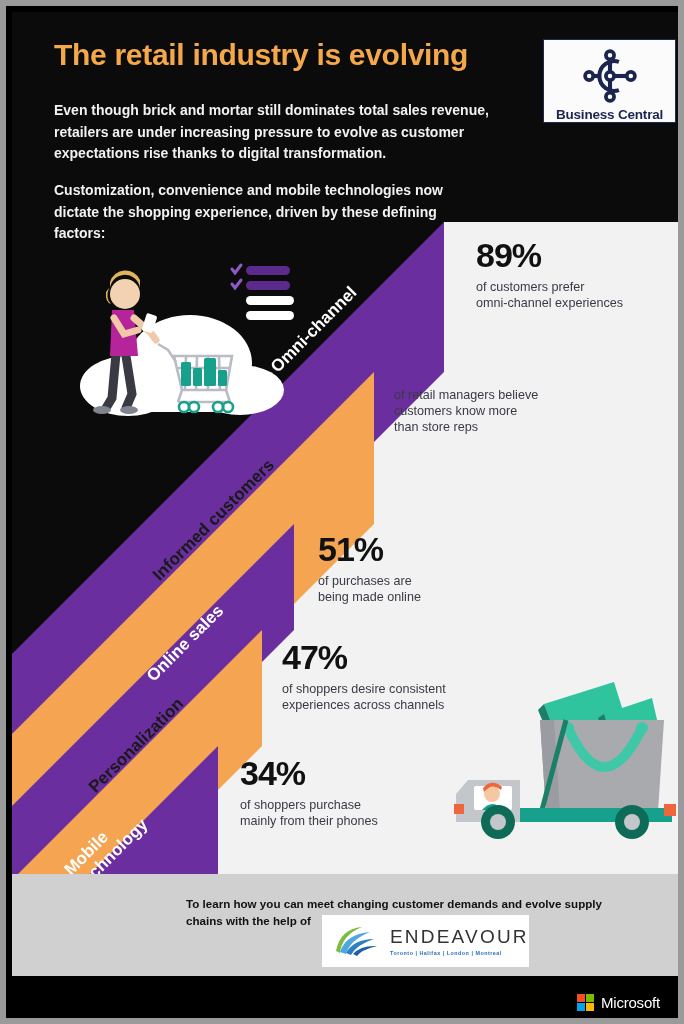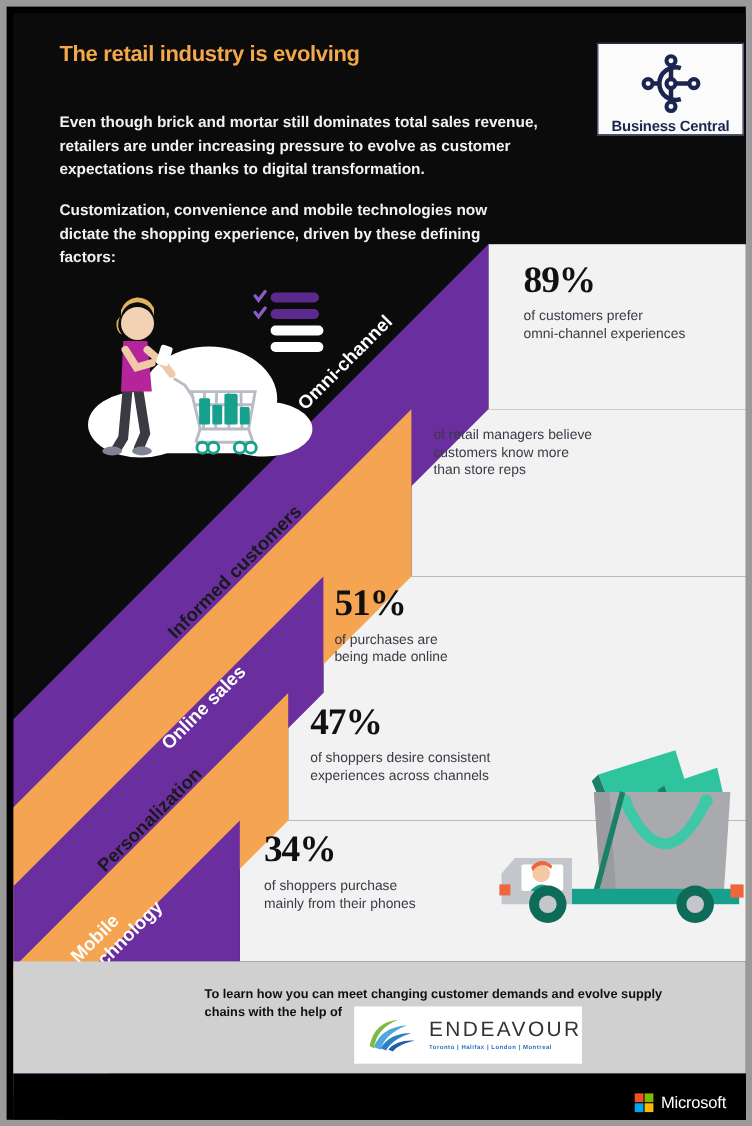--- a/index.html
+++ b/index.html
@@ -17,21 +17,21 @@
     position:absolute;
     left:6px;top:6px;
     width:672px;height:1012px;
     background:#0b0b0b;
     overflow:hidden;
   }
 
   
   .title{
     position:absolute;left:42px;top:26px;
-    font-size:20px;font-weight:bold;
+    font-size:30px;font-weight:bold;
     color:#F4A84A;
     letter-spacing:-0.3px;
     white-space:nowrap;
   }
   .intro{
     position:absolute;left:42px;
     color:#f2f2f2;
     font-size:14px;line-height:1.55;
     width:480px;
     font-weight:600;
@@ -71,21 +71,21 @@
     transform-origin:left center;
   }
   .band-label.purple{color:#ffffff;}
   .band-label.orange{color:#1a1a1a;}
   .band-label .l2{display:block;}
 
   
   .stat{position:absolute;}
   .stat .num{
     font-size:34px;font-weight:bold;color:#111;
-    line-height:1;letter-spacing:-1px;font-family:Liberation Serif, serif;
+    line-height:1;letter-spacing:-1px;
   }
   .stat .desc{
     margin-top:7px;
     font-size:12.6px;line-height:1.28;color:#3a3a46;
   }
 
   
   .footer-gray{
     position:absolute;left:0;top:862px;width:672px;height:102px;
     background:#d0d0d0;
@@ -304,21 +304,21 @@
     </div>
 
     <div class="stat" style="left:382px;top:368px;">
       <div class="desc">
         <div>of retail managers believe</div>
         <div>customers know more</div>
         <div>than store reps</div>
       </div>
     </div>
 
-    <div class="stat" style="left:292px;top:520px;">
+    <div class="stat" style="left:306px;top:520px;">
       <div class="num">51%</div>
       <div class="desc">
         <div>of purchases are</div>
         <div>being made online</div>
       </div>
     </div>
 
     <div class="stat" style="left:270px;top:628px;">
       <div class="num">47%</div>
       <div class="desc">

